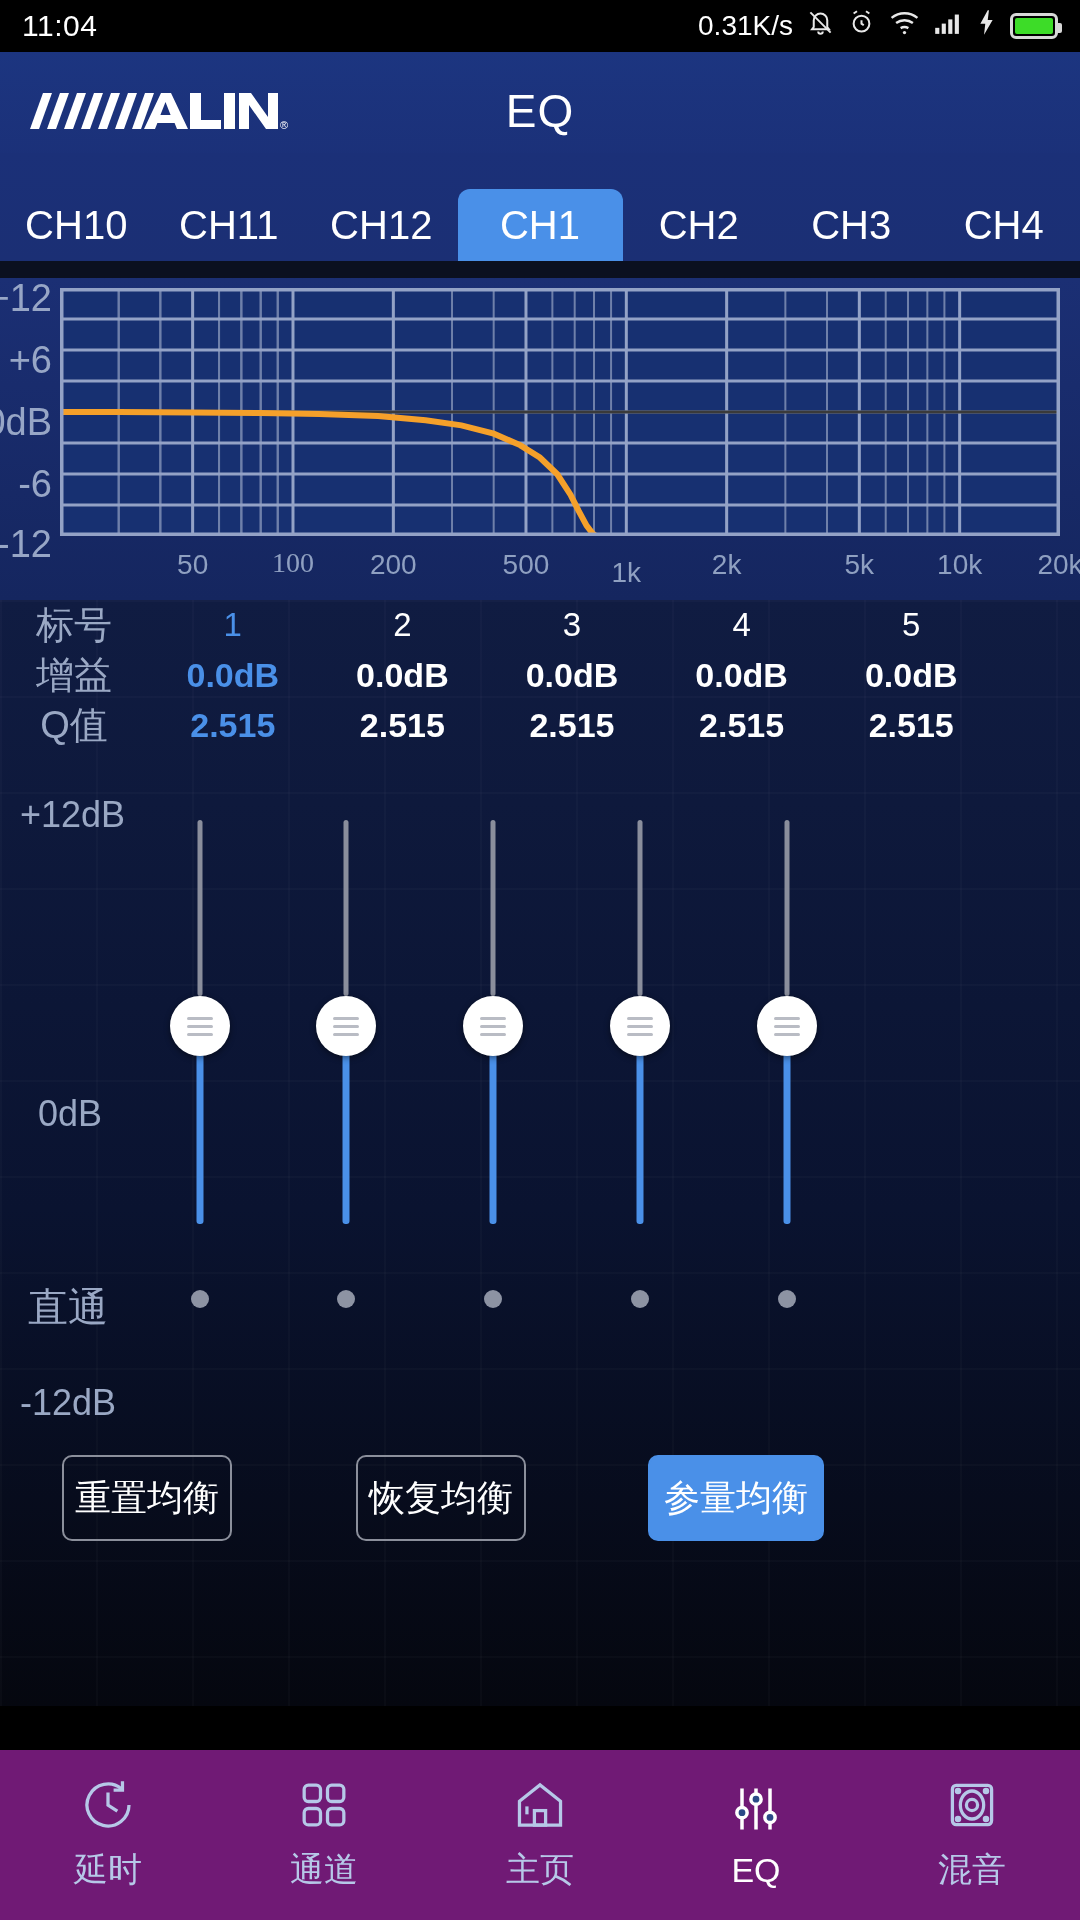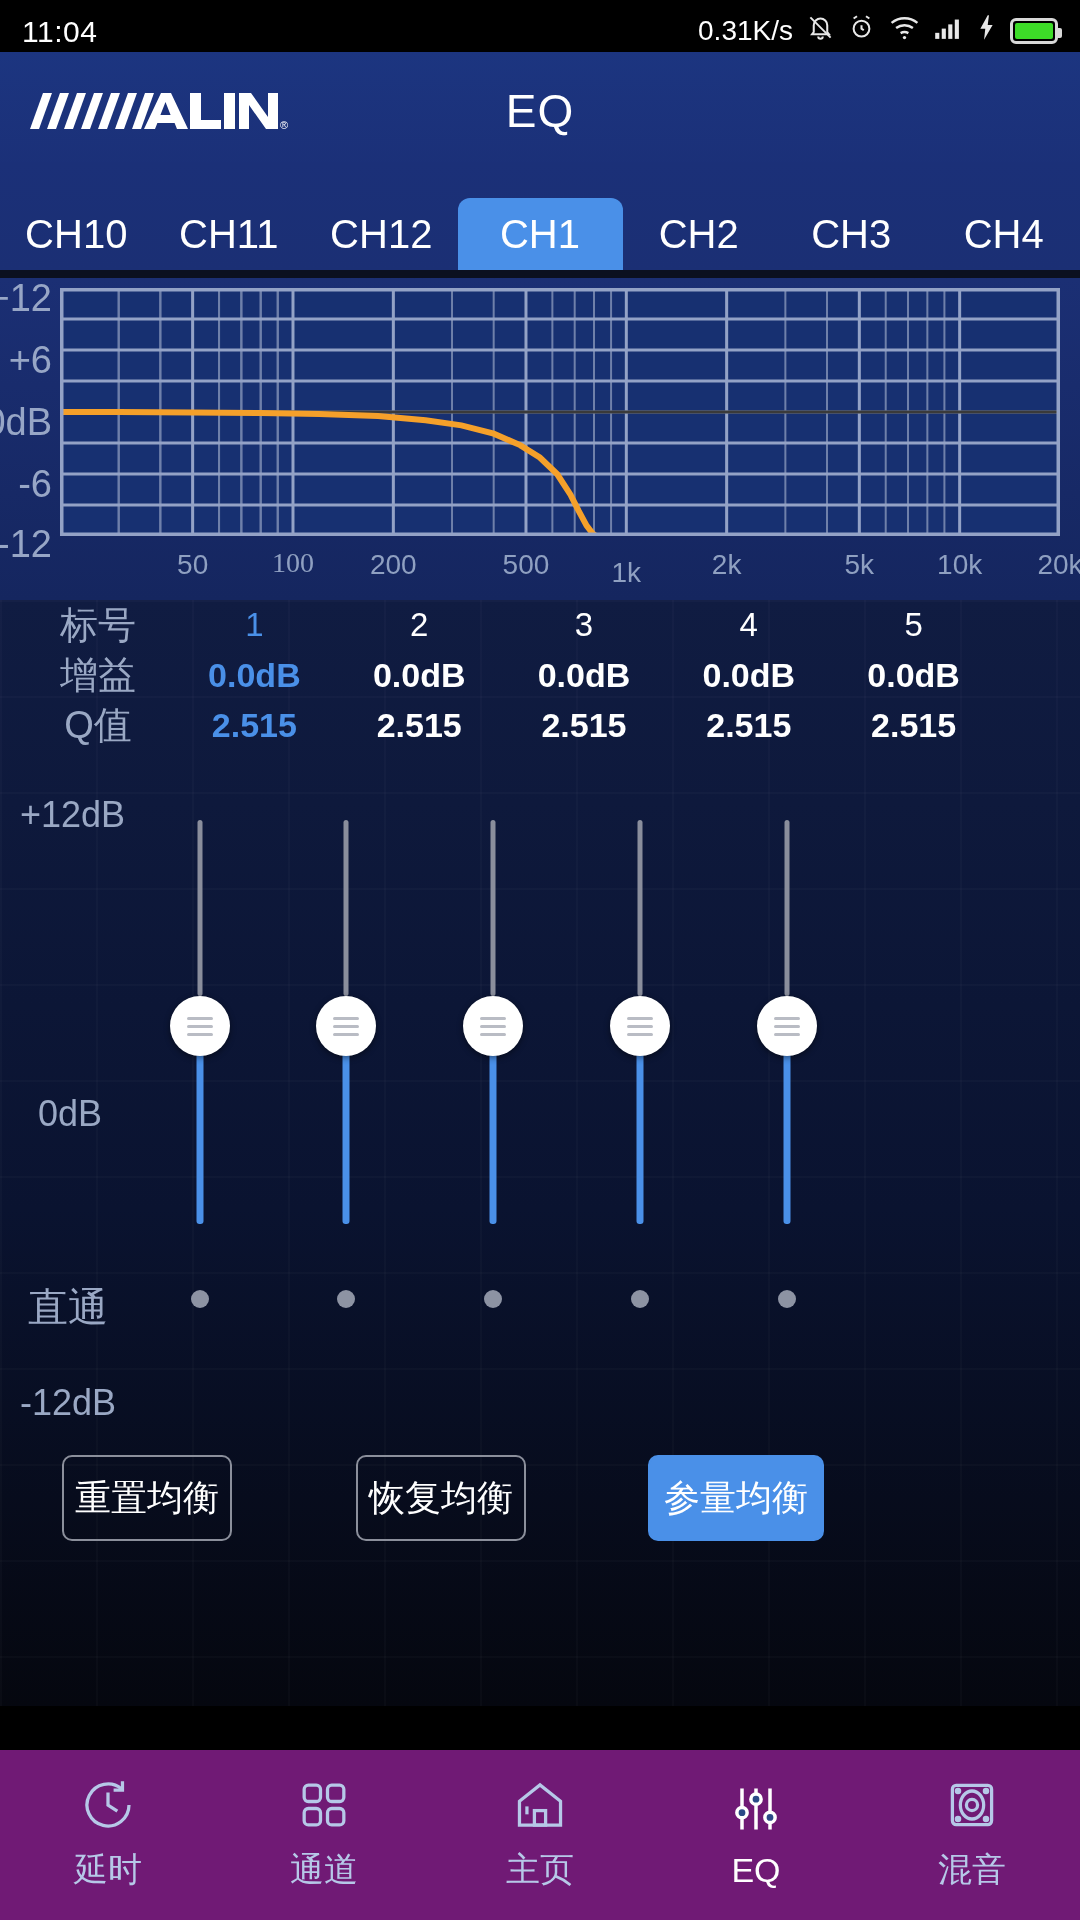--- a/index.html
+++ b/index.html
@@ -7,22 +7,22 @@
     width:1080px; height:1920px;
     background:#0b1020;
     font-family:"Liberation Sans","DejaVu Sans",sans-serif;
     overflow:hidden;
   }
   #app{position:relative;width:1080px;height:1920px;}
 
   
   .statusbar{
     position:absolute;top:0;left:0;width:1080px;height:52px;
-    background:#000;color:#fff;display:flex;align-items:flex-end;
-    padding:3px 22px;font-size:29px;
+    background:#000;color:#fff;display:flex;align-items:center;
+    padding:16px 22px;font-size:29px;
   }
   .sb-time{font-size:30px;letter-spacing:.5px;}
   .sb-right{margin-left:auto;display:flex;align-items:center;gap:14px;}
   .sb-speed{font-size:28px;}
   .ic{display:inline-block;}
   .batt{width:48px;height:26px;border:3px solid #d8d8d8;border-radius:6px;position:relative;padding:2px;}
   .batt::after{content:"";position:absolute;right:-7px;top:7px;width:4px;height:10px;background:#d8d8d8;border-radius:0 2px 2px 0;}
   .batt i{display:block;width:100%;height:100%;background:#3ddc28;border-radius:2px;}
 
   
@@ -33,21 +33,21 @@
   }
   .logo{margin-left:30px;display:flex;align-items:flex-end;height:52px;}
   .logo svg{display:block;}
   .title{
     position:absolute;left:50%;transform:translateX(-50%);
     color:#fff;font-size:46px;letter-spacing:1px;
   }
 
   
   .tabs{
-    position:absolute;top:162px;left:0;width:1080px;height:108px;
+    position:absolute;top:153px;left:0;width:1080px;height:108px;
     background:linear-gradient(180deg,#1b3078 0%,#1b2f74 100%);
     display:flex;align-items:flex-end;text-align:center;
   }
   .tab{
     flex:1;height:72px;display:flex;align-items:center;justify-content:center;
     color:#fff;font-size:40px;
   }
   .tab.active{
     background:#4a90e8;border-radius:12px 12px 0 0;
     flex:0 0 165px;
@@ -76,21 +76,21 @@
       linear-gradient(180deg,#101c42 0%,#0a1330 55%,#05070f 100%);
   }
   .panel::before{
     content:"";position:absolute;inset:0;
     background-image:
       linear-gradient(rgba(255,255,255,.018) 2px,transparent 2px),
       linear-gradient(90deg,rgba(255,255,255,.018) 2px,transparent 2px);
     background-size:96px 96px;
     pointer-events:none;
   }
-  .table{position:absolute;top:0;left:0;width:996px;padding-left:24px;}
+  .table{position:absolute;top:0;left:0;width:996px;}
   .trow{display:flex;align-items:center;height:50px;}
   .rowlab{
     width:148px;text-align:center;color:#9aa8c4;font-size:38px;flex:0 0 148px;
   }
   .cell{
     flex:1;text-align:center;color:#fff;font-size:34px;font-weight:bold;
   }
   .trow.num .cell{font-size:33px;font-weight:normal;}
   .cell.sel{color:#4a90e8;}
 

